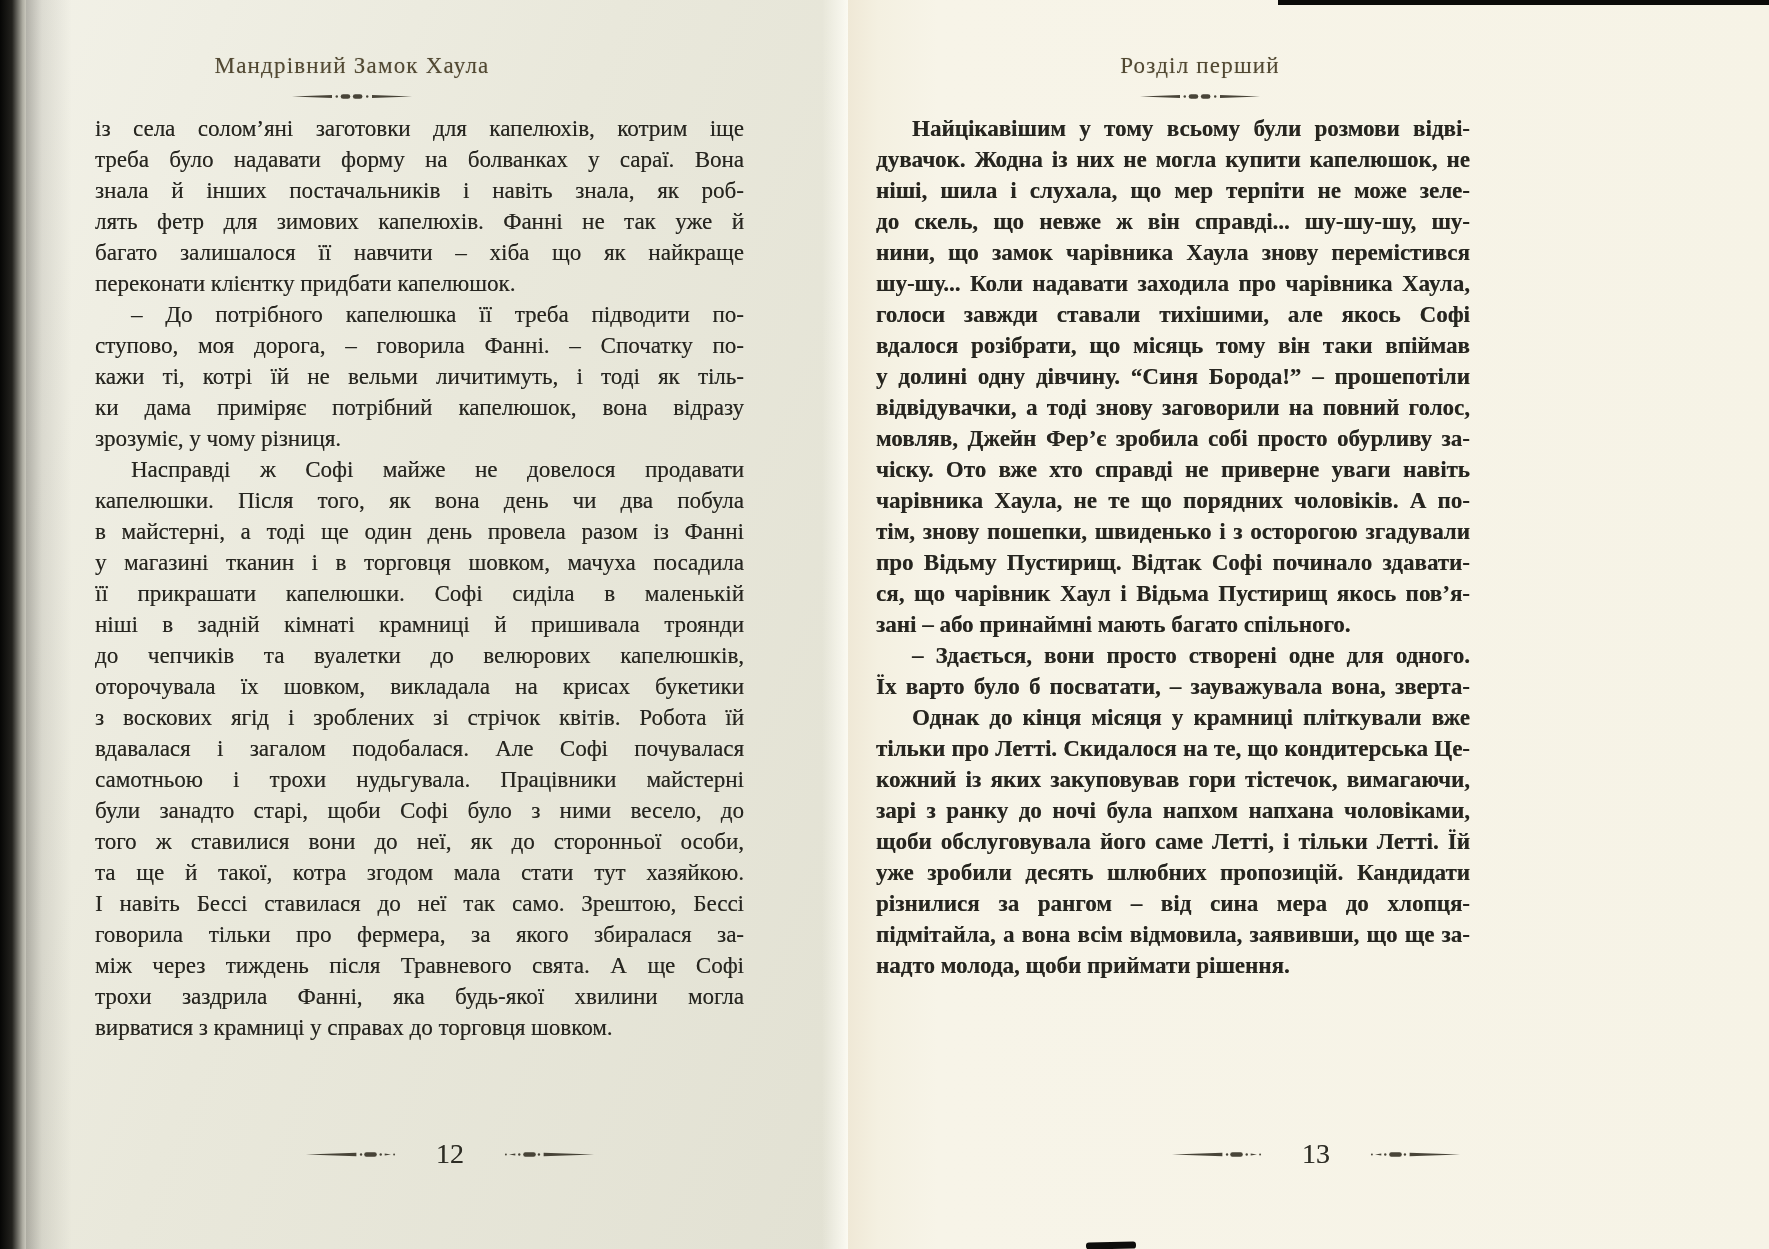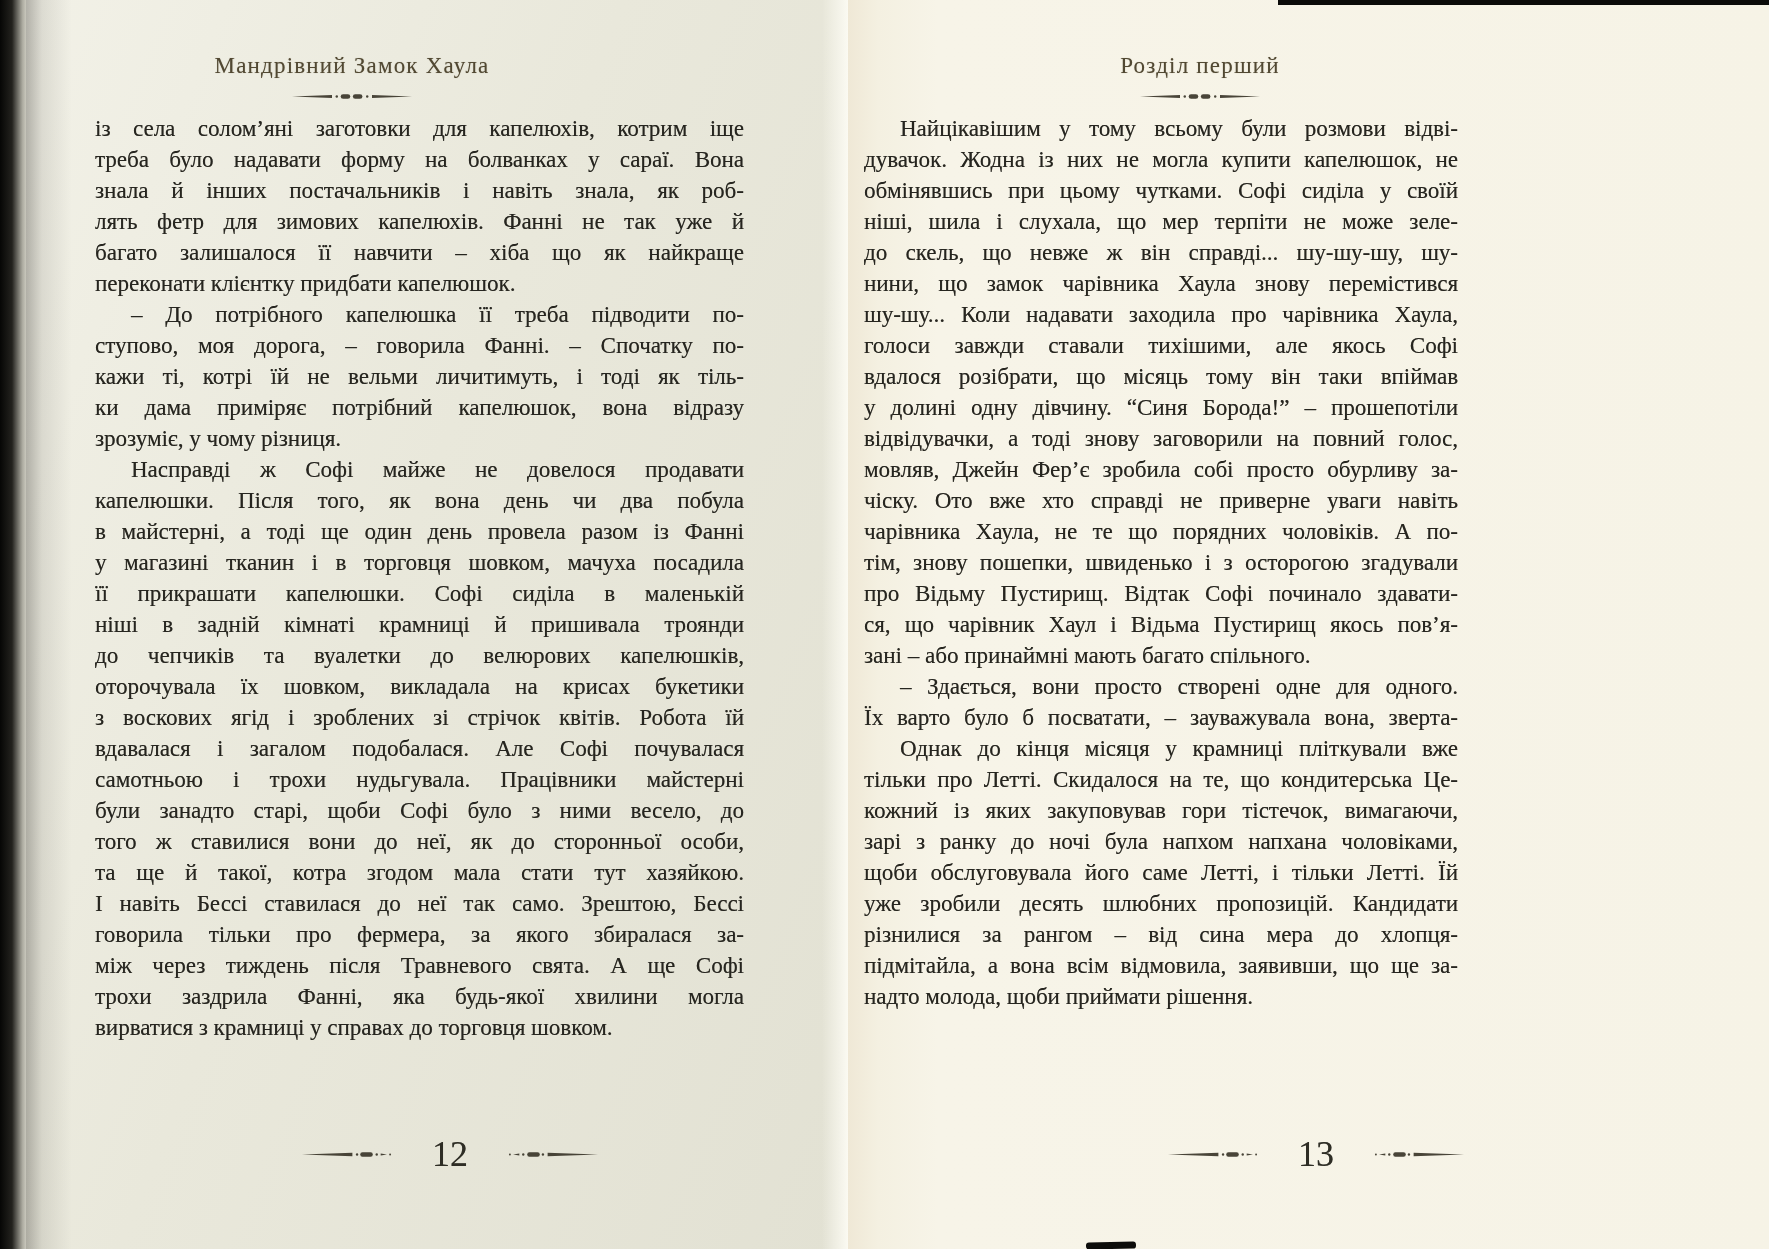--- a/index.html
+++ b/index.html
@@ -43,34 +43,34 @@
     color:#514832;text-shadow:0 0 1px rgba(82,72,50,.35);
   }
   .orn{display:block;}
   .orn-center{position:absolute;top:91px;transform:translateX(-50%);}
   .text-col{
     position:absolute;top:113px;
     font-size:23px;color:#26251f;
     text-shadow:0.25px 0 0.3px rgba(42,40,34,.55);
   }
   .page.left .text-col{left:69px;width:649px;}
-  .page.right .text-col{left:16px;width:594px;}
+  .page.right .text-col{left:28px;width:594px;font-weight:bold;}
   .line{
     height:31px;line-height:31px;
     text-align:justify;text-align-last:justify;
     white-space:normal;
   }
   .line.end{text-align-last:left;}
   .line.indent{text-indent:36px;}
   .footer{
     position:absolute;top:1136px;transform:translateX(-50%);
     display:flex;align-items:center;gap:12px;height:36px;
   }
   .page-number{
-    font-size:36px;color:#2e2d25;line-height:36px;
+    font-size:28px;color:#2e2d25;line-height:36px;
     text-shadow:0 0 0.5px rgba(46,45,37,.5);
   }
   .flip{transform:scaleX(-1);}
   .orn-fill{fill:#3a3529;opacity:.92;}
 </style>
 </head>
 <body>
 
 <div class="scan">
 
@@ -150,21 +150,20 @@
       <circle class="orn-fill" cx="51.5" cy="6" r="1.4"></circle>
       <rect class="orn-fill" x="56" y="3.3" width="11" height="5.4" rx="2.7"></rect>
       <rect class="orn-fill" x="70" y="3.3" width="11" height="5.4" rx="2.7"></rect>
       <circle class="orn-fill" cx="86.5" cy="6" r="1.4"></circle>
       <polygon class="orn-fill" points="92,4.3 92,7.7 138,6"></polygon>
     </svg>
 
     <div class="text-col">
         <div class="line indent">Найцікавішим у тому всьому були розмови відві-</div>
         <div class="line">дувачок. Жодна із них не могла купити капелюшок, не</div>
-        <div class="line">обмінявшись при цьому чутками. Софі сиділа у своїй</div>
         <div class="line">ніші, шила і слухала, що мер терпіти не може зеле-</div>
         <div class="line">до скель, що невже ж він справді... шу-шу-шу, шу-</div>
         <div class="line">нини, що замок чарівника Хаула знову перемістився</div>
         <div class="line">шу-шу... Коли надавати заходила про чарівника Хаула,</div>
         <div class="line">голоси завжди ставали тихішими, але якось Софі</div>
         <div class="line">вдалося розібрати, що місяць тому він таки впіймав</div>
         <div class="line">у долині одну дівчину. “Синя Борода!” – прошепотіли</div>
         <div class="line">відвідувачки, а тоді знову заговорили на повний голос,</div>
         <div class="line">мовляв, Джейн Фер’є зробила собі просто обурливу за-</div>
         <div class="line">чіску. Ото вже хто справді не приверне уваги навіть</div>

